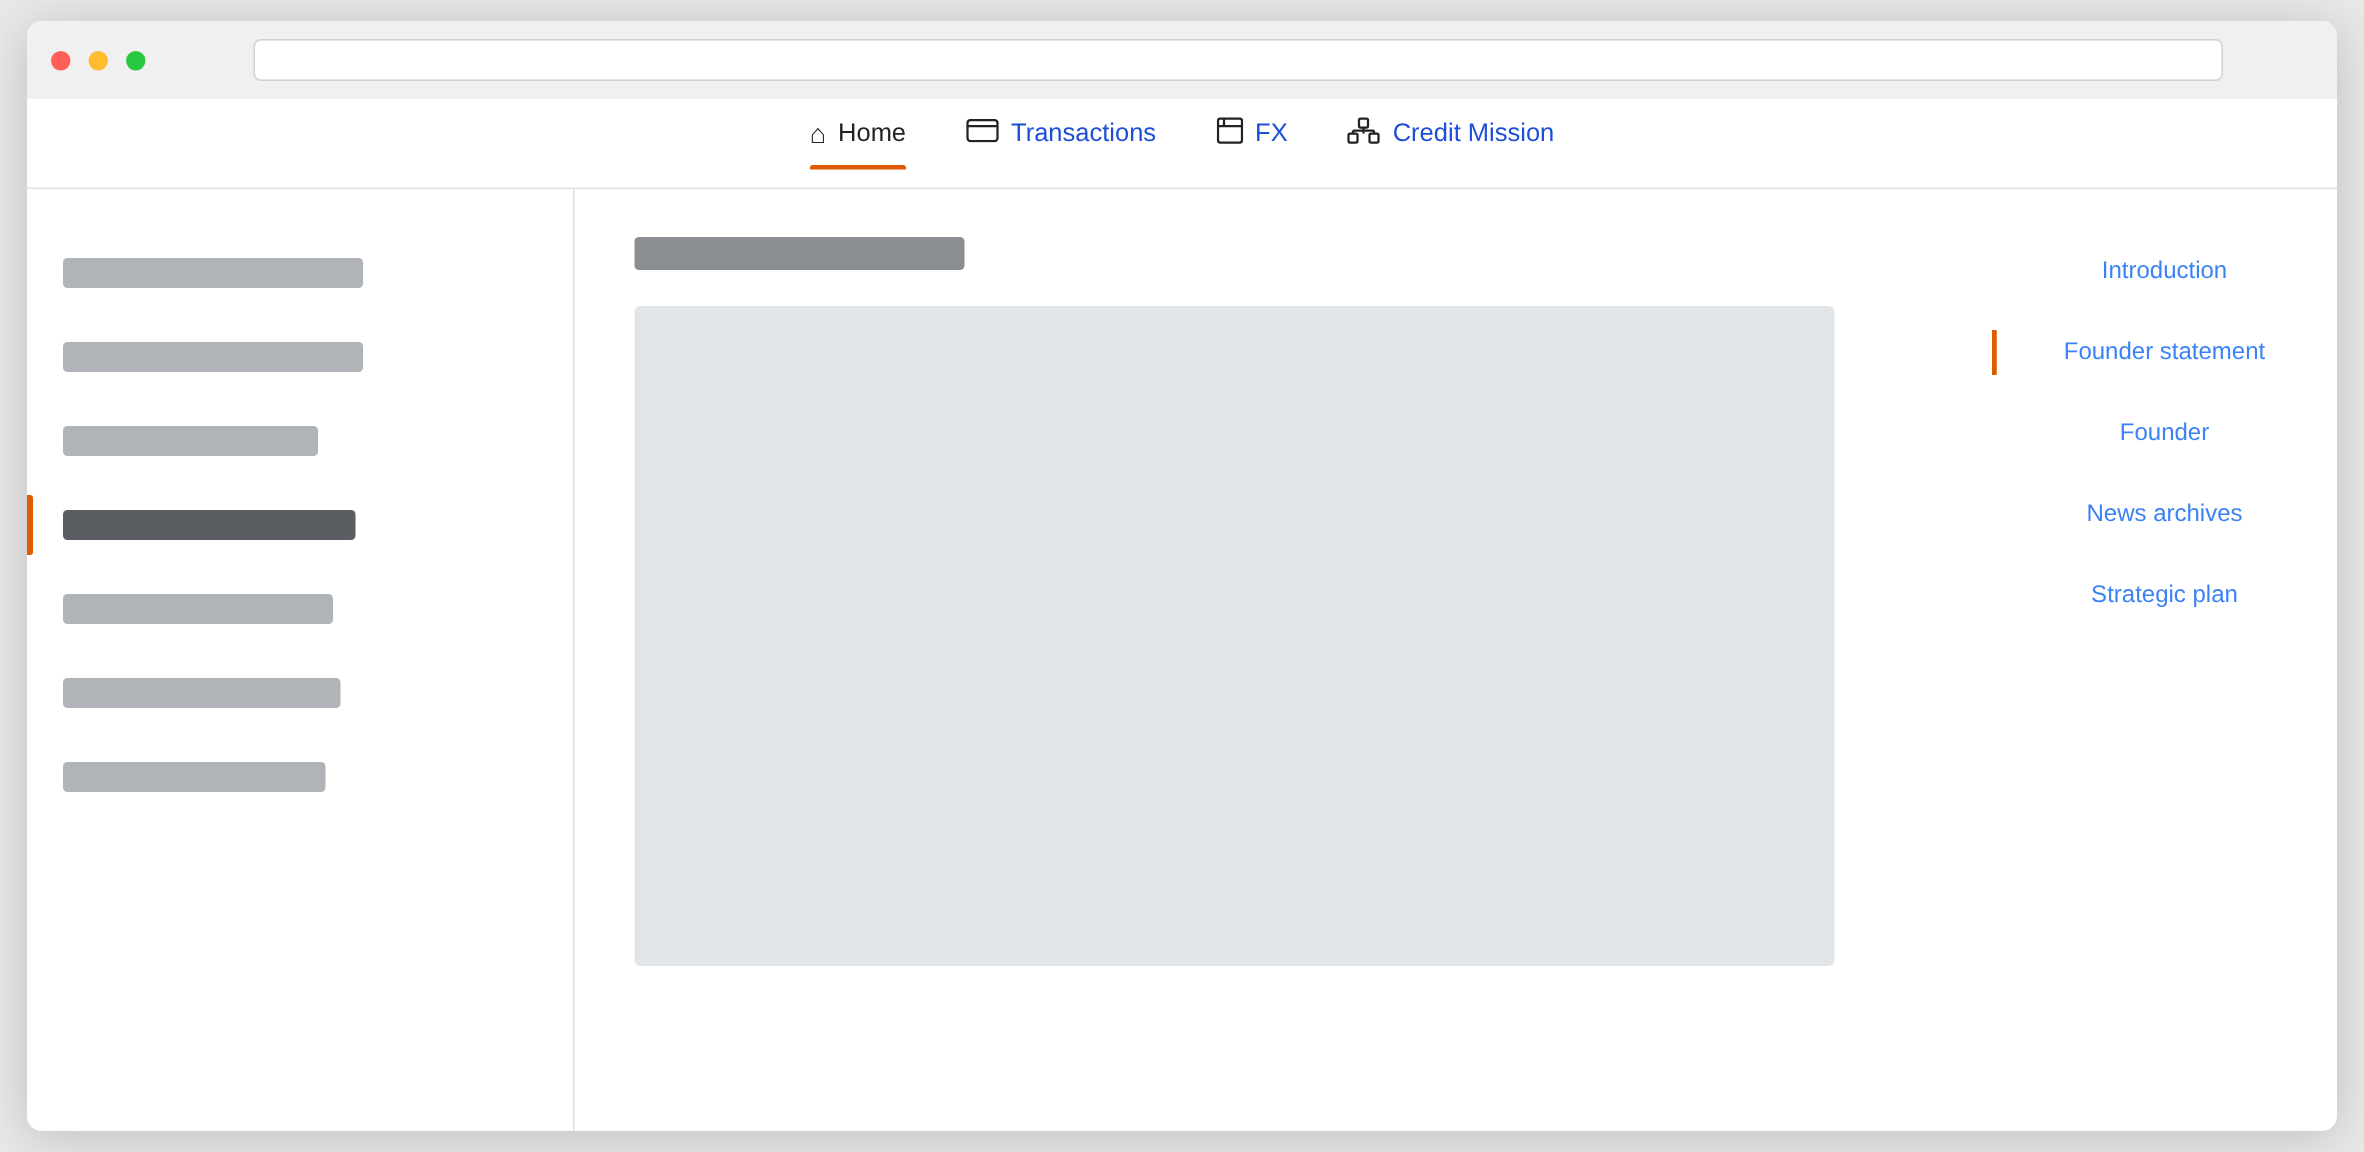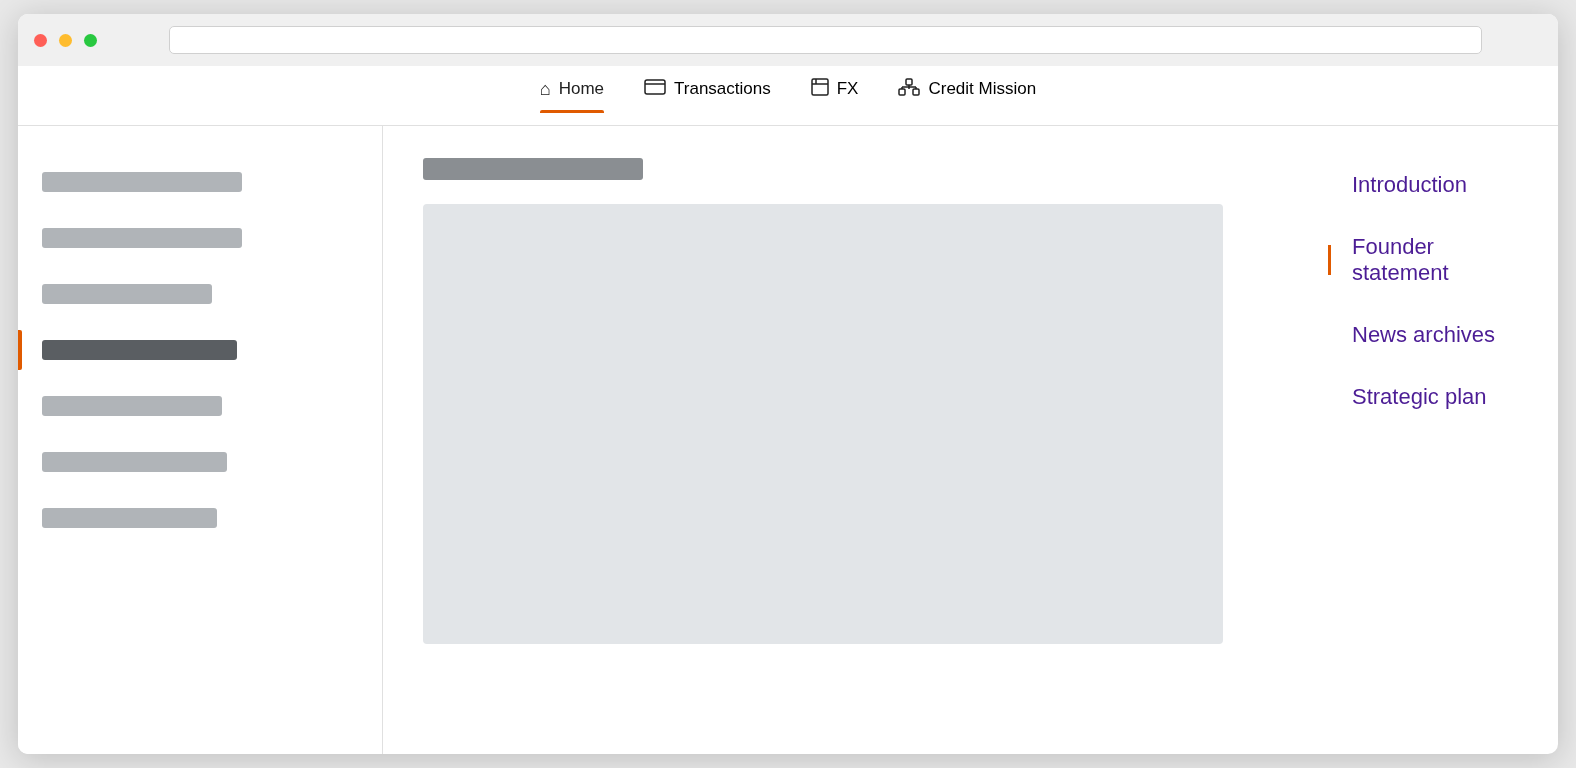--- a/index.html
+++ b/index.html
@@ -71,21 +71,21 @@
       align-items: center;
       gap: 40px;
       height: 100%;
     }
 
     .nav-item {
       display: flex;
       align-items: center;
       gap: 8px;
       font-size: 17px;
-      color: #000000;
+      color: #1d4ed8;
       padding-bottom: 14px;
       cursor: pointer;
       position: relative;
       text-decoration: none;
     }
 
     .nav-item.active {
       color: #222;
     }
 
@@ -185,24 +185,25 @@
       width: 230px;
       padding: 28px 24px;
       flex-shrink: 0;
       display: flex;
       flex-direction: column;
       gap: 0;
     }
 
     .toc-item {
       padding: 18px 0;
-      font-size: 22px;
-      color: #4c1d95;
+      font-size: 16px;
+      color: #3b82f6;
       cursor: pointer;
       position: relative;
+      text-align: center;
     }
 
     .toc-item.active::before {
       content: '';
       position: absolute;
       left: -24px;
       top: 50%;
       transform: translateY(-50%);
       width: 3px;
       height: 30px;
@@ -311,20 +312,23 @@
 
       <div class="toc-item">
         <span>Introduction</span>
       </div>
 
       <div class="toc-item active" style="position:relative;">
         <div style="position:absolute; left:-24px; top:50%; transform:translateY(-50%); width:3px; height:30px; background:#e05a00; border-radius:1px;"></div>
         <span>Founder statement</span>
       </div>
 
+      <div class="toc-item">
+        <span>Founder</span>
+      </div>
 
       <div class="toc-item">
         <span>News archives</span>
       </div>
 
       <div class="toc-item">
         <span>Strategic plan</span>
       </div>
 
     </div>

